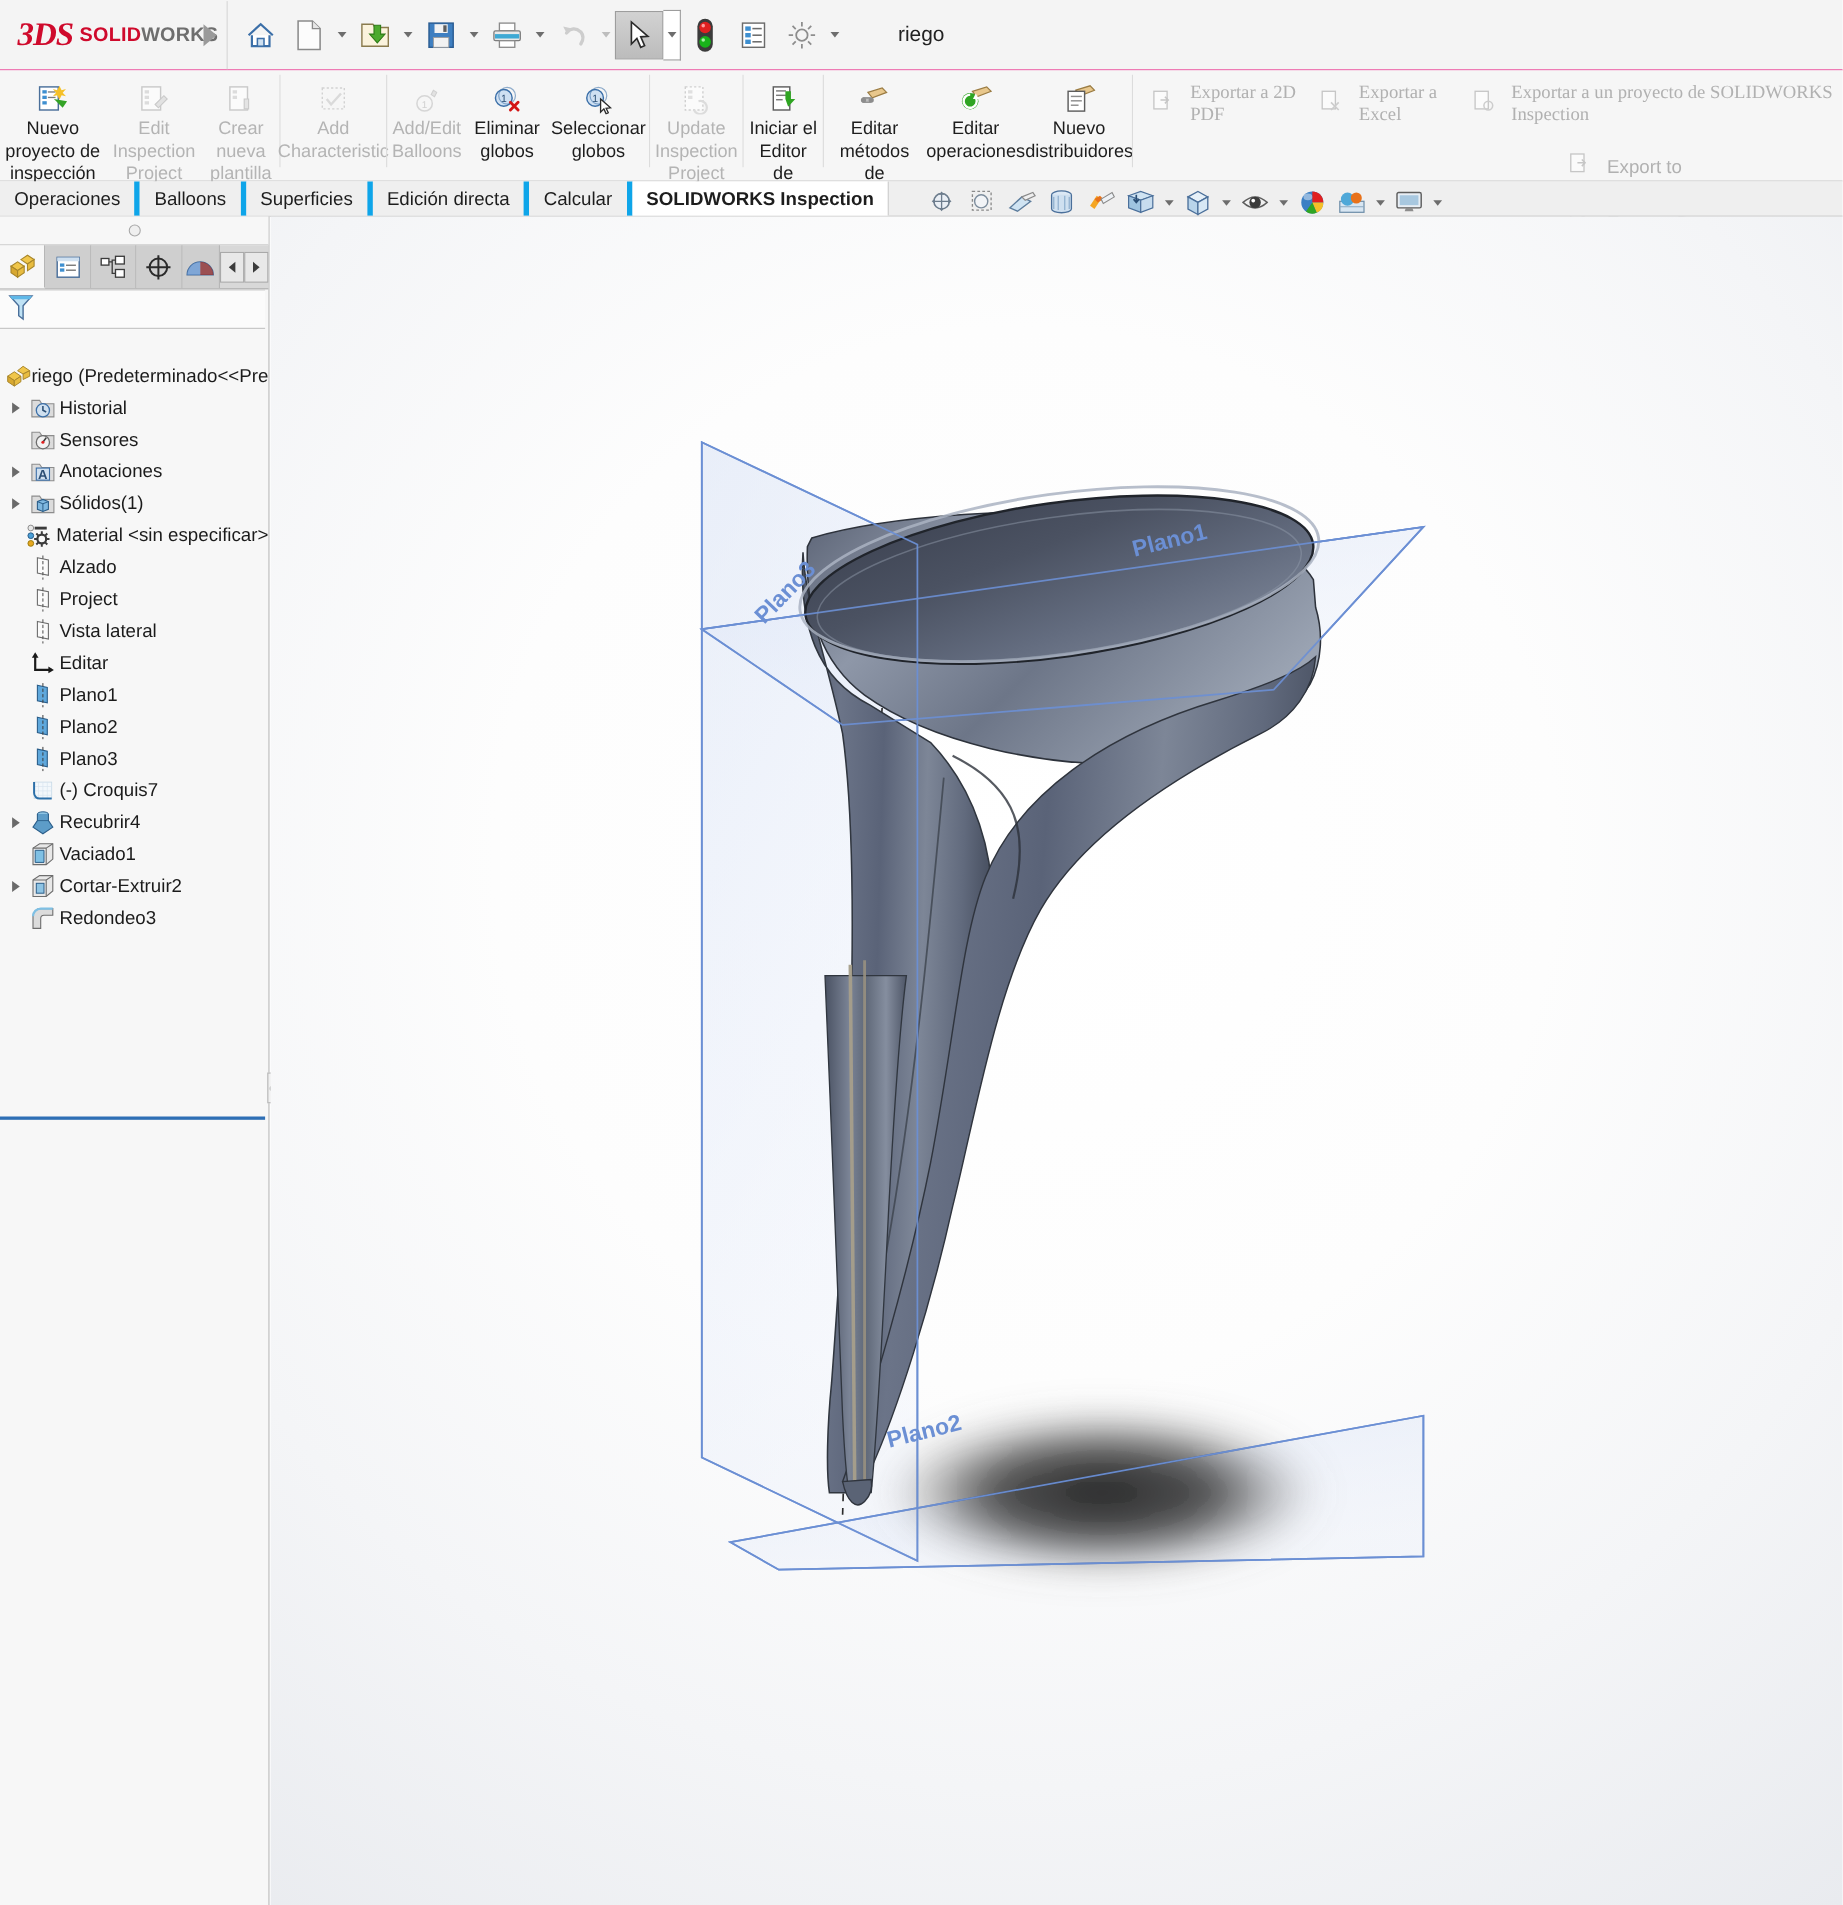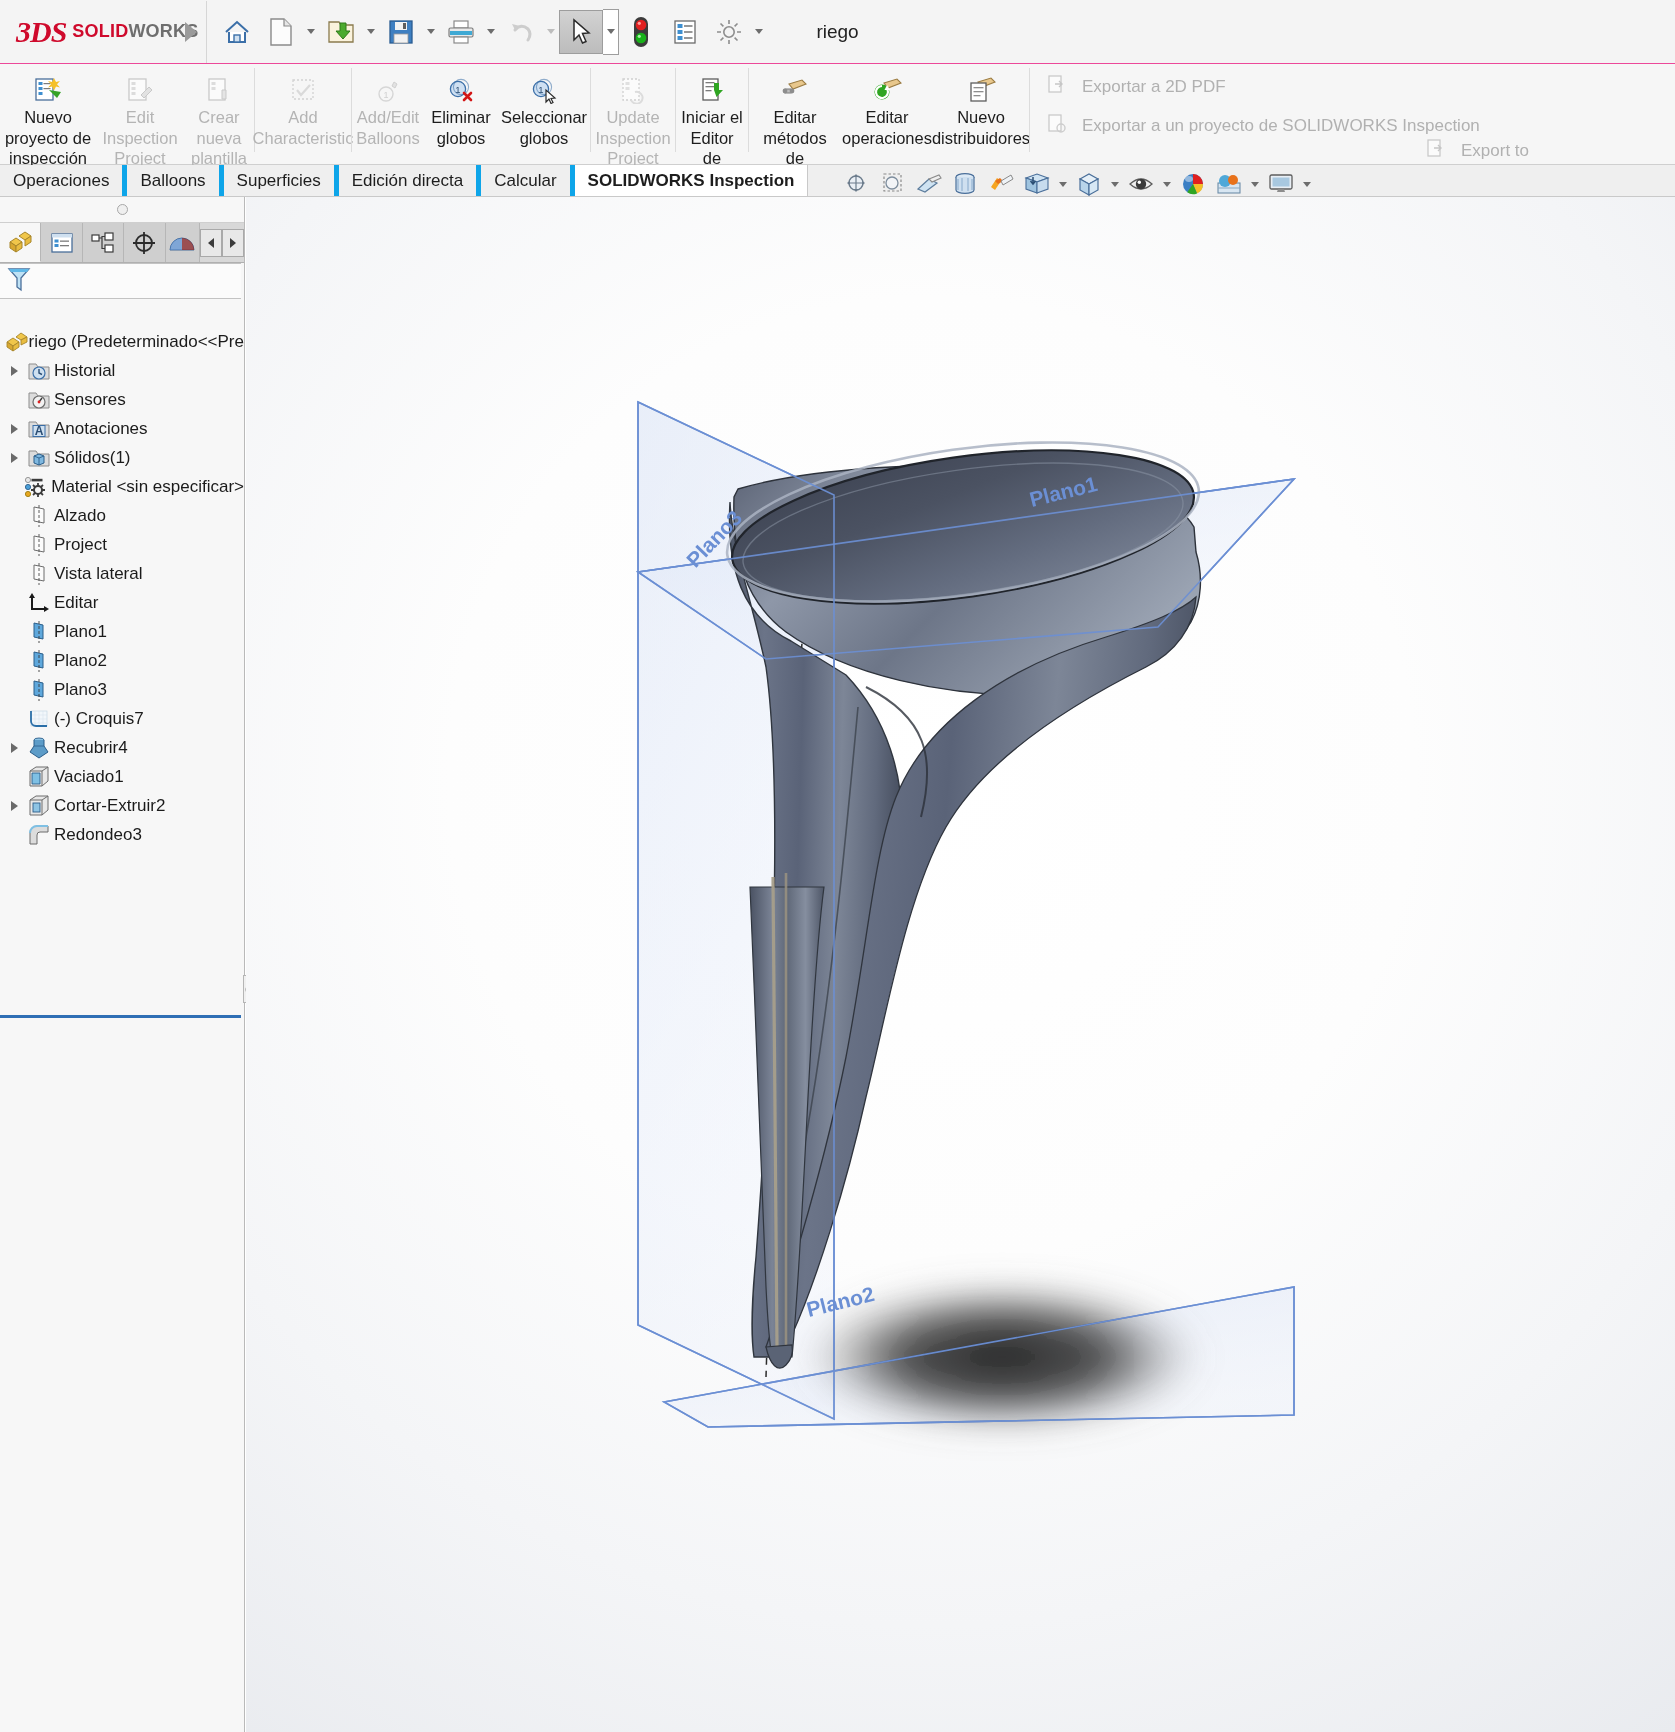--- a/index.html
+++ b/index.html
@@ -71,21 +71,21 @@
     display:flex; flex-direction:column; align-items:center;
     text-align:center;
   }
   .rbtn .rico{ height:34px; display:flex; align-items:flex-end; justify-content:center;}
   .rbtn .rlbl{
     font-size:16.5px; line-height:20.5px; color:#1d1d1d; margin-top:3px;
     word-wrap:break-word;
   }
   .rbtn.dis .rlbl{ color:#b4b4b4; }
   
-  #exports{ padding:10px 0 0 16px; display:flex; flex-direction:column; gap:13px; flex:1;}
+  #exports{ padding:10px 0 0 16px; display:flex; flex-direction:row; gap:13px; flex:1;font-family:Liberation Serif, serif;}
   .exprow{ display:flex; align-items:center; gap:14px; }
   .exprow .elbl{ font-size:17px; color:#b1b1b1;}
   #exp-right{
     position:absolute; right:0; top:64px; width:250px; padding-top:10px;
     display:flex; flex-direction:column; gap:24px;
   }
   
   #tabstrip{
     position:absolute; left:0; top:165px; width:1675px; height:32px;
     background:#efefef; border-bottom:1px solid #c9c9c9;
@@ -463,20 +463,29 @@
 
   <div id="exports">
     <div class="exprow">
       <span>
         <svg width="22" height="22" viewBox="0 0 22 22">
             <rect x="3" y="2" width="12" height="16" fill="#fbfbfb" stroke="#c6c6c6" stroke-width="1.2"></rect>
             <path d="M9 10 L16 10 M13 7 L16 10 L13 13" fill="none" stroke="#c6c6c6" stroke-width="1.4"></path>
           </svg>
       </span>
       <span class="elbl">Exportar a 2D PDF</span>
+    </div>
+    <div class="exprow">
+      <span>
+        <svg width="22" height="22" viewBox="0 0 22 22">
+            <rect x="3" y="2" width="12" height="16" fill="#fbfbfb" stroke="#c6c6c6" stroke-width="1.2"></rect>
+            <path d="M11 12 L18 19 M18 12 L11 19" stroke="#cdcdcd" stroke-width="1.5"></path>
+          </svg>
+      </span>
+      <span class="elbl">Exportar a Excel</span>
     </div>
     <div class="exprow">
       <span>
         <svg width="22" height="22" viewBox="0 0 22 22">
             <rect x="3" y="2" width="12" height="16" fill="#fbfbfb" stroke="#c6c6c6" stroke-width="1.2"></rect>
             <circle cx="15" cy="15" r="4" fill="none" stroke="#cdcdcd" stroke-width="1.4"></circle>
           </svg>
       </span>
       <span class="elbl">Exportar a un proyecto de SOLIDWORKS Inspection</span>
     </div>

